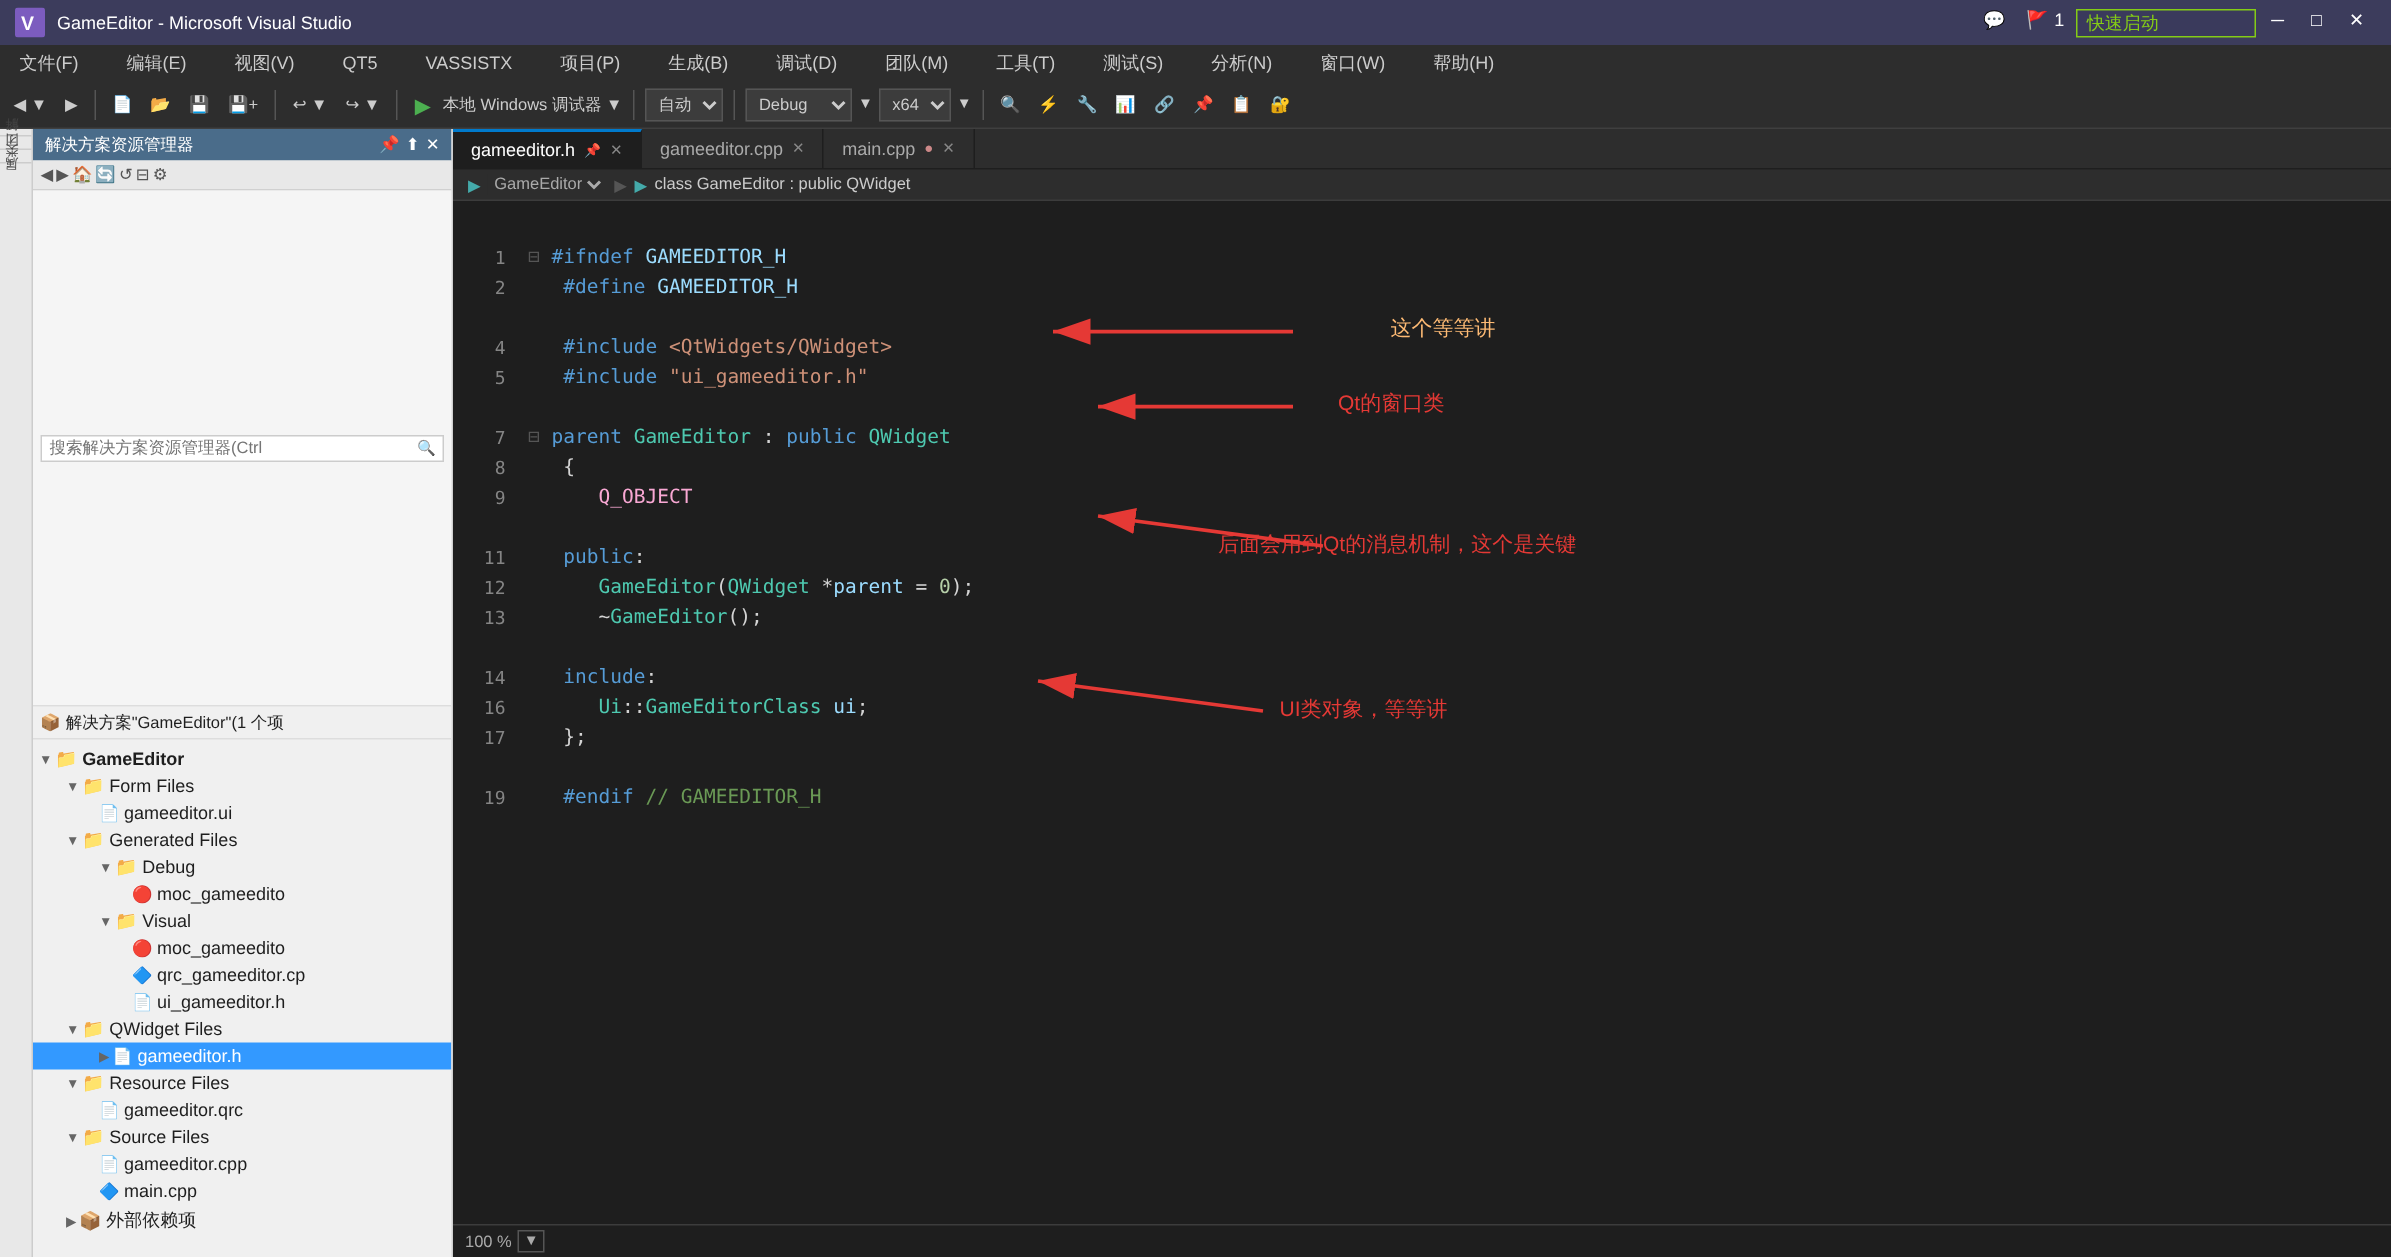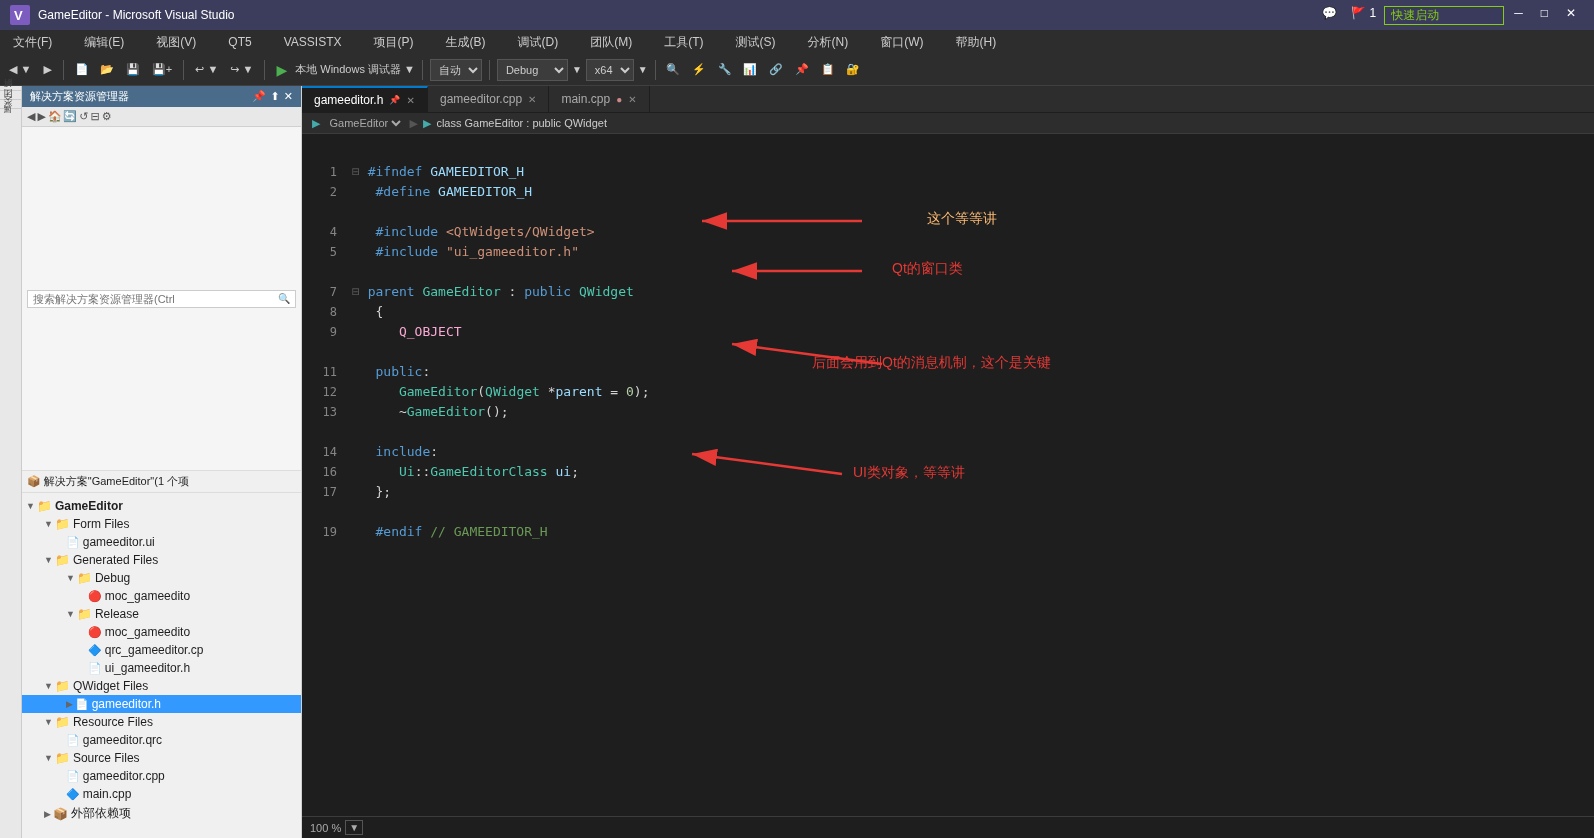--- a/index.html
+++ b/index.html
@@ -200,21 +200,21 @@
       </div>
 
       <div class="tree-item" style="padding-left:66px;">
         <span style="color:#c00;margin-right:3px;font-size:11px;">🔴</span>
         <span style="font-size:12px;">moc_gameedito</span>
       </div>
 
       <div class="tree-item" style="padding-left:44px;">
         <span class="expand-arrow">▼</span>
         <span style="color:#dcb67a;margin-right:3px;">📁</span>
-        <span style="font-size:12px;">Release</span>
+        <span style="font-size:12px;">Visual</span>
       </div>
 
       <div class="tree-item" style="padding-left:66px;">
         <span style="color:#c00;margin-right:3px;font-size:11px;">🔴</span>
         <span style="font-size:12px;">moc_gameedito</span>
       </div>
 
       <div class="tree-item" style="padding-left:66px;">
         <span style="color:#4a7;margin-right:3px;font-size:11px;">🔷</span>
         <span style="font-size:12px;">qrc_gameeditor.cp</span>

